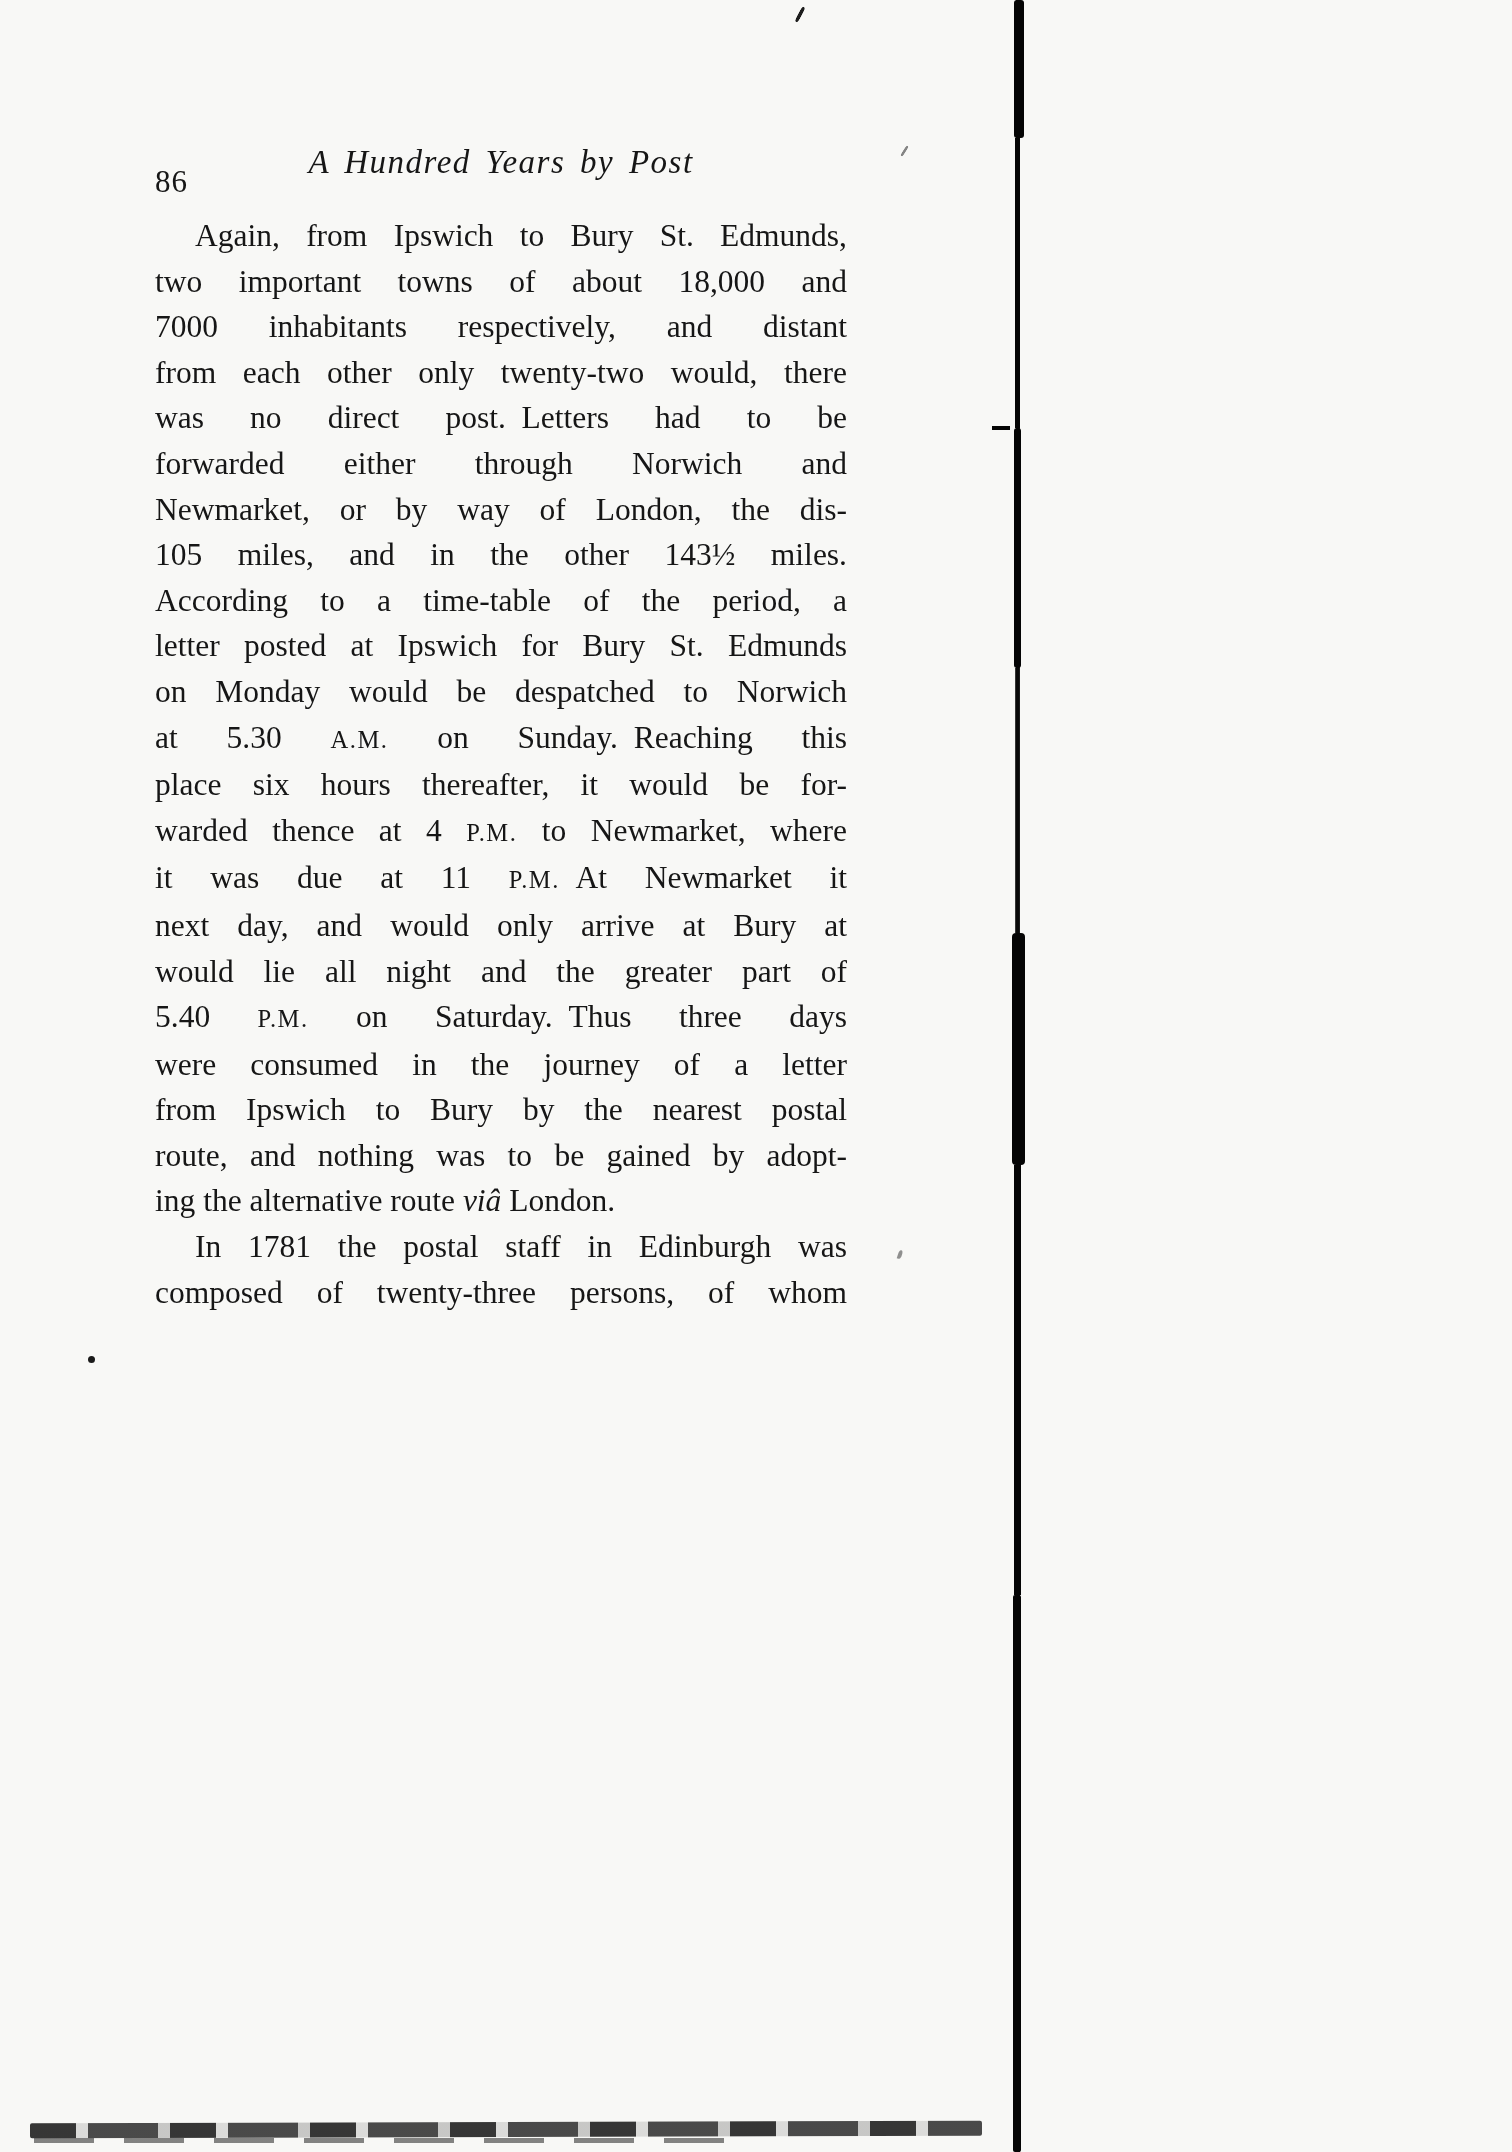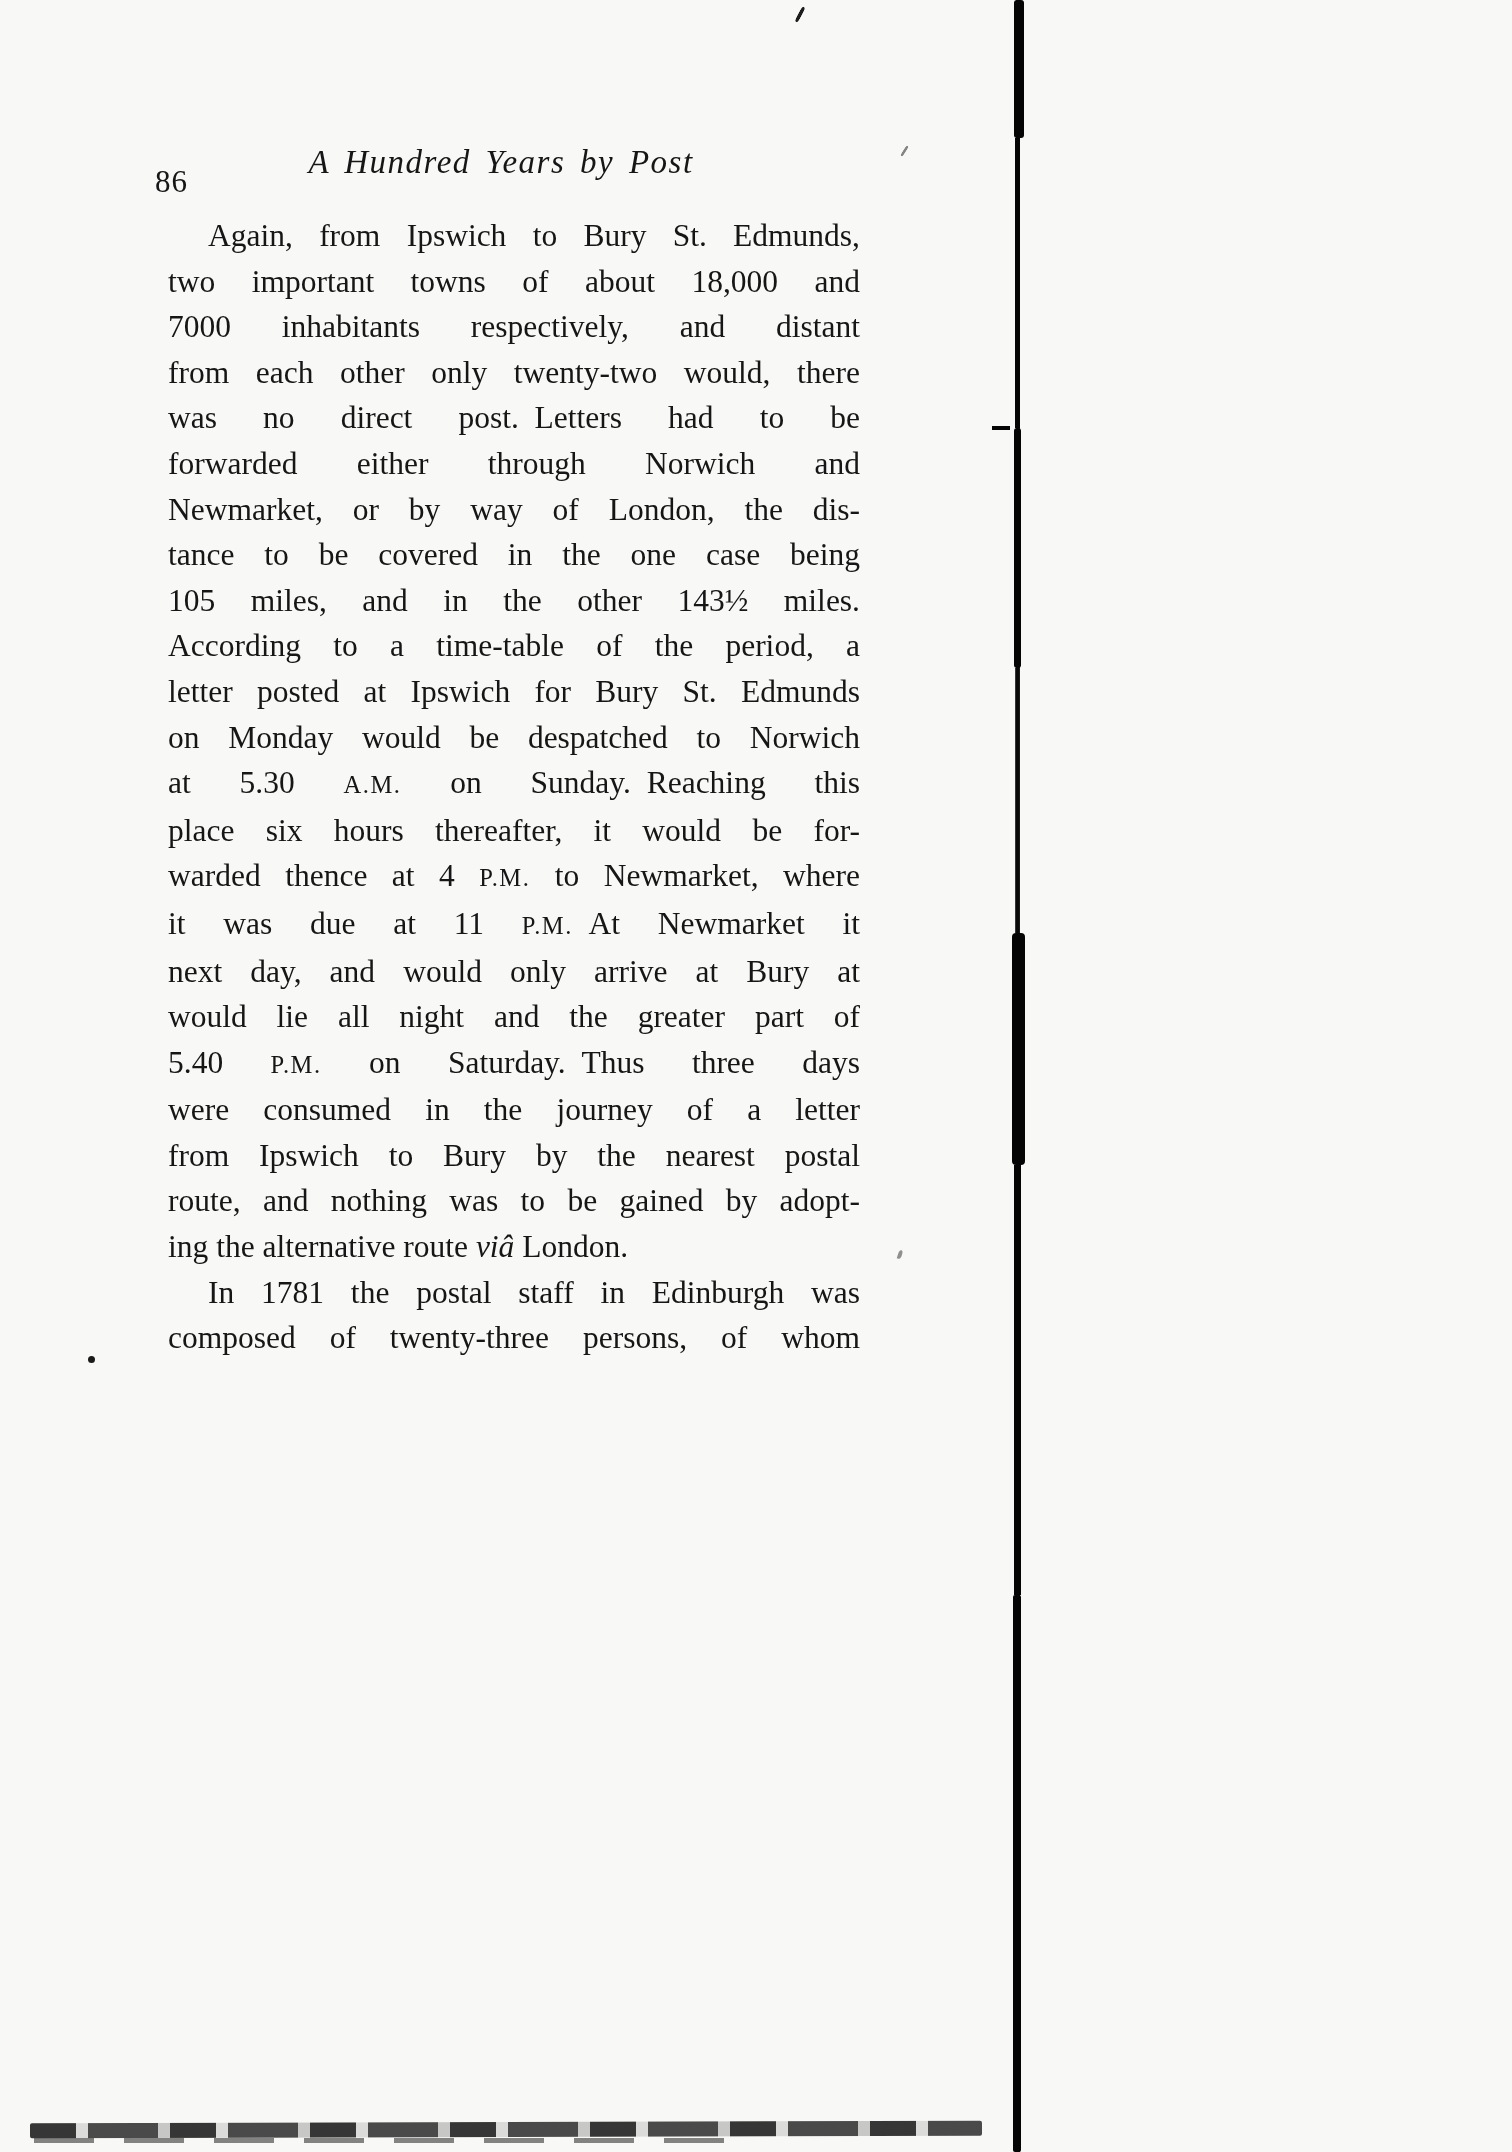--- a/index.html
+++ b/index.html
@@ -21,21 +21,21 @@
   
   .header{position:absolute;top:144px;left:155px;width:692px;height:48px;}
   .pagenum{position:absolute;left:0;top:20px;font-size:31px;letter-spacing:1px;}
   .running-title{
     display:block;text-align:center;
     font-style:italic;font-size:33px;letter-spacing:1.5px;word-spacing:5px;
   }
 
   
   .text-block{
-    position:absolute;top:213px;left:168px;width:692px;
+    position:absolute;top:213px;left:155px;width:692px;
     font-size:31.5px;
   }
   .line{
     line-height:45.6px;
     text-align:justify;
     text-align-last:justify;
     text-justify:inter-word;
   }
   .line.last{text-align-last:left;}
   .line.indent{text-indent:40px;}
@@ -102,21 +102,20 @@
 
   <div class="text-block">
       <div class="paragraph">
         <div class="line indent"><span>Again, from Ipswich to Bury St. Edmunds,</span></div>
         <div class="line"><span>two important towns of about 18,000 and</span></div>
         <div class="line"><span>7000 inhabitants respectively, and distant</span></div>
         <div class="line"><span>from each other only twenty-two would, there</span></div>
         <div class="line"><span>was no direct post. Letters had to be</span></div>
         <div class="line"><span>forwarded either through Norwich and</span></div>
         <div class="line"><span>Newmarket, or by way of London, the dis-</span></div>
-        <div class="line"><span>tance to be covered in the one case being</span></div>
         <div class="line"><span>105 miles, and in the other 143½ miles.</span></div>
         <div class="line"><span>According to a time-table of the period, a</span></div>
         <div class="line"><span>letter posted at Ipswich for Bury St. Edmunds</span></div>
         <div class="line"><span>on Monday would be despatched to Norwich</span></div>
         <div class="line"><span>at 5.30 </span><span class="sc">A.M.</span><span> on Sunday. Reaching this</span></div>
         <div class="line"><span>place six hours thereafter, it would be for-</span></div>
         <div class="line"><span>warded thence at 4 </span><span class="sc">P.M.</span><span> to Newmarket, where</span></div>
         <div class="line"><span>it was due at 11 </span><span class="sc">P.M.</span><span> At Newmarket it</span></div>
         <div class="line"><span>next day, and would only arrive at Bury at</span></div>
         <div class="line"><span>would lie all night and the greater part of</span></div>

